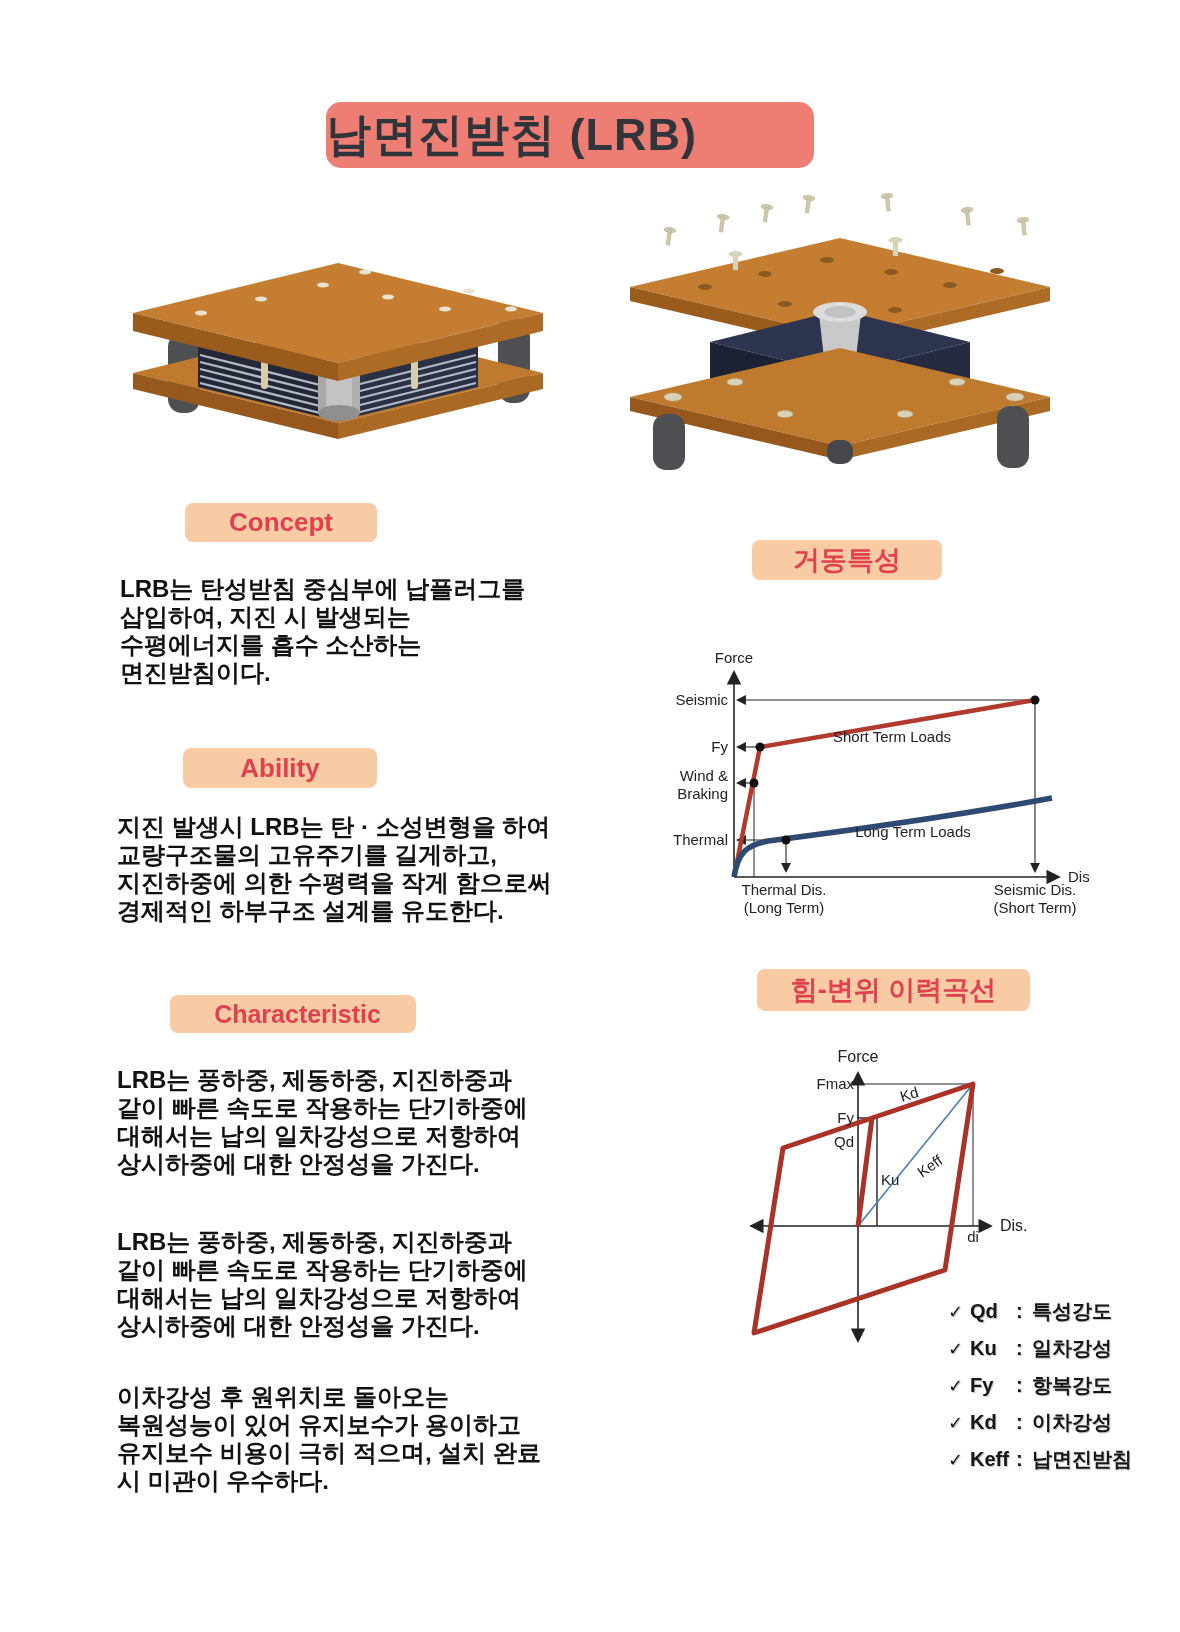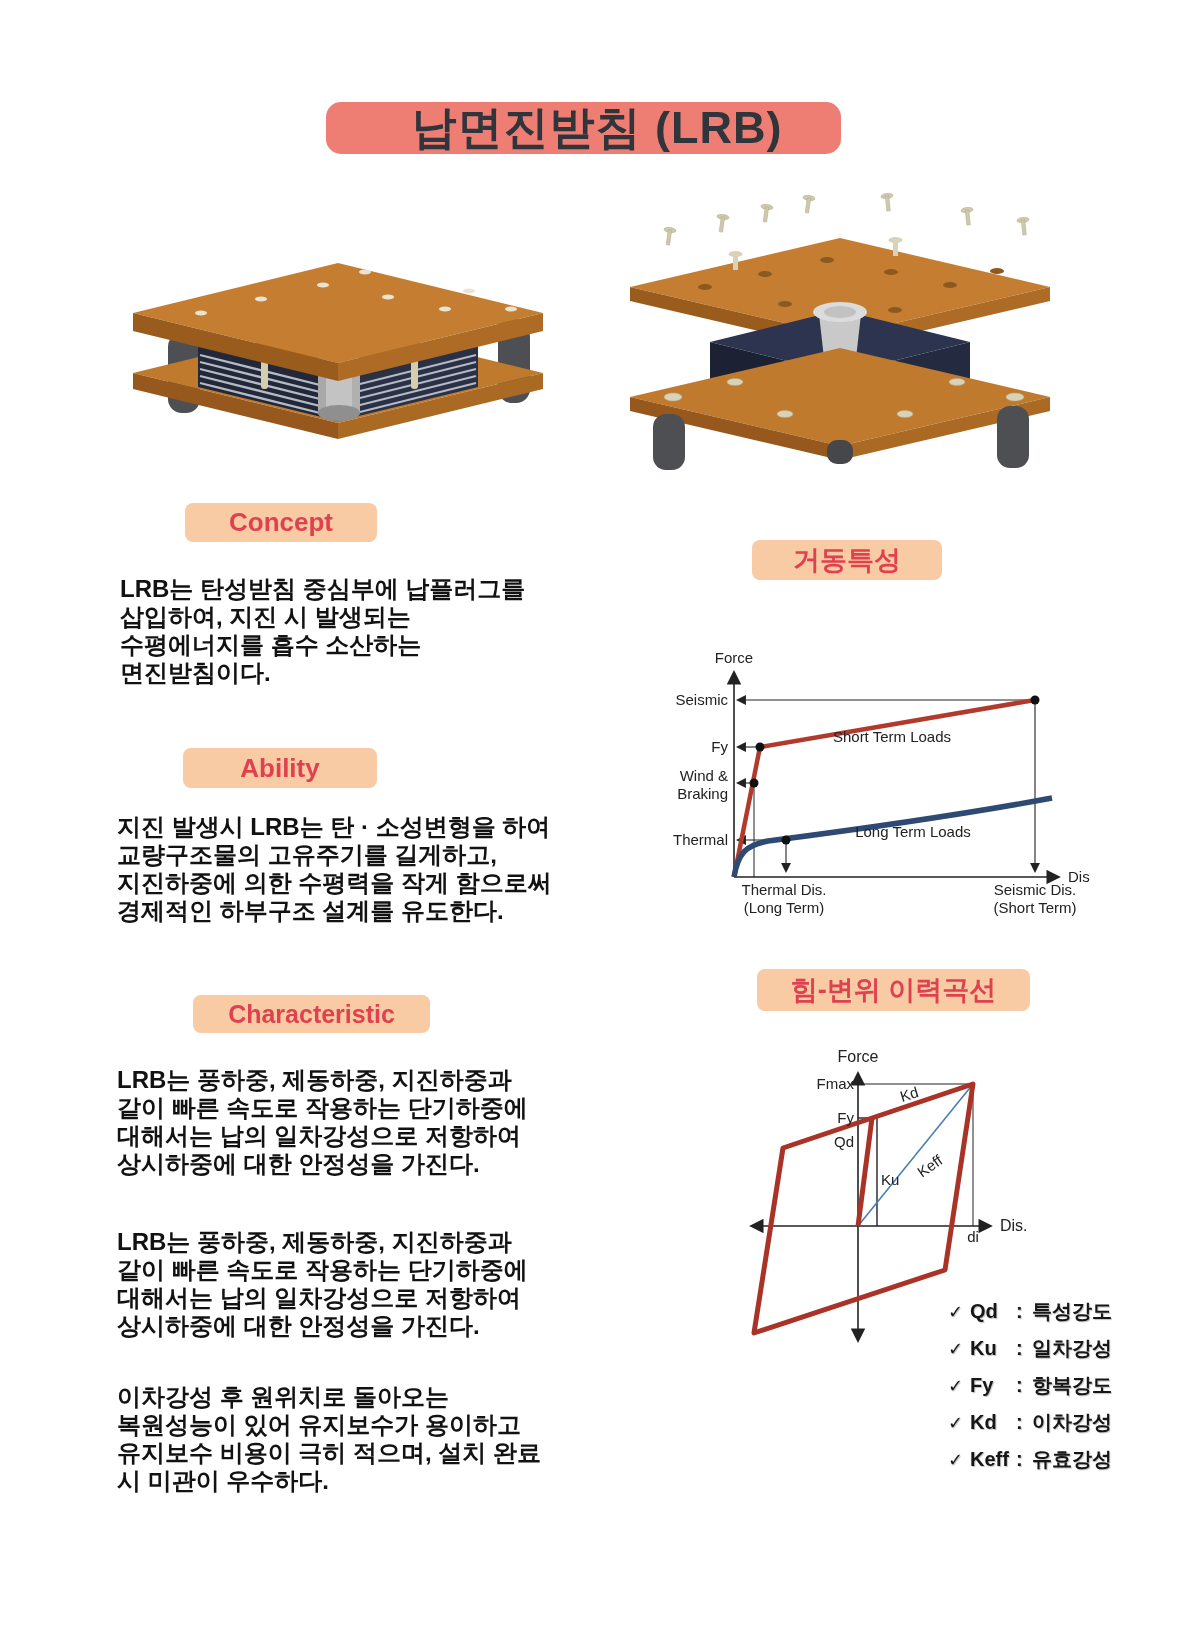--- a/index.html
+++ b/index.html
@@ -3,32 +3,32 @@
 <meta charset="utf-8">
 <style>
   html,body{margin:0;padding:0;background:#ffffff;}
   #page{
     position:relative;width:1180px;height:1632px;background:#ffffff;overflow:hidden;
     font-family:"Liberation Sans","DejaVu Sans",sans-serif;color:#111;
   }
   .abs{position:absolute;}
   
   #title-box{
-    left:326px;top:102px;width:488px;height:52px;background:#ee7d74;border-radius:15px;
-    display:flex;align-items:center;justify-content:center;padding-left:27px;
+    left:326px;top:102px;width:488px;height:66px;background:#ee7d74;border-radius:15px;
+    display:flex;align-items:center;
   }
   #title-box span{font-size:45px;font-weight:bold;color:#30353c;letter-spacing:1px;}
   
   .badge{
     background:#f8cba4;border-radius:8px;display:flex;align-items:center;justify-content:center;
     font-weight:bold;color:#e0414f;
   }
   #badge-concept{left:185px;top:503px;width:192px;height:39px;font-size:26px;}
   #badge-ability{left:183px;top:748px;width:194px;height:40px;font-size:26px;}
-  #badge-characteristic{left:193px;top:995px;width:237px;height:38px;font-size:25px;}
+  #badge-characteristic{left:170px;top:995px;width:237px;height:38px;font-size:25px;padding-left:9px;}
   #badge-behavior{left:752px;top:540px;width:190px;height:40px;font-size:27px;}
   #badge-hysteresis{left:757px;top:969px;width:273px;height:42px;font-size:27px;}
   
   .bodytext{
     font-size:24px;font-weight:bold;line-height:28px;color:#121212;white-space:pre-line;
     letter-spacing:0px;
   }
   #concept-text{left:120px;top:575px;width:480px;}
   #ability-text{left:117px;top:813px;width:500px;}
   #char-para-1{left:117px;top:1066px;width:500px;}
@@ -357,17 +357,17 @@
     <div class="legend-row">
       <span class="chk">✓</span>
       <span class="sym">Kd</span>
       <span class="sep">:</span>
       <span>이차강성</span>
     </div>
     <div class="legend-row">
       <span class="chk">✓</span>
       <span class="sym">Keff</span>
       <span class="sep">:</span>
-      <span>유효강성</span>
+      <span>납면진받침</span>
     </div>
   </div>
 
 </div>
 
 </body></html>

